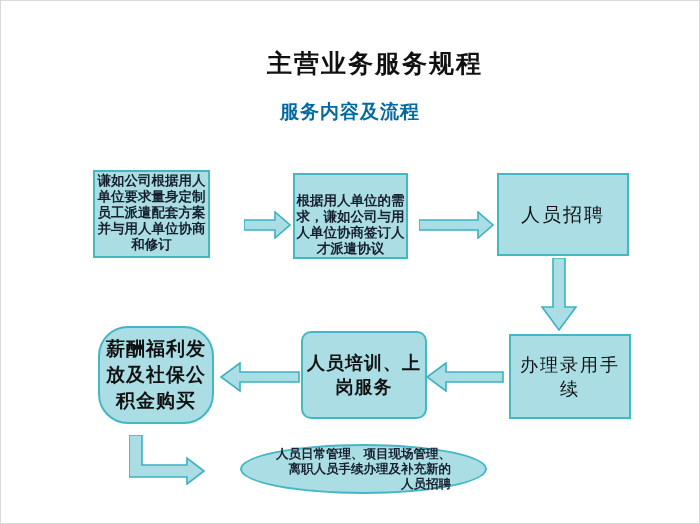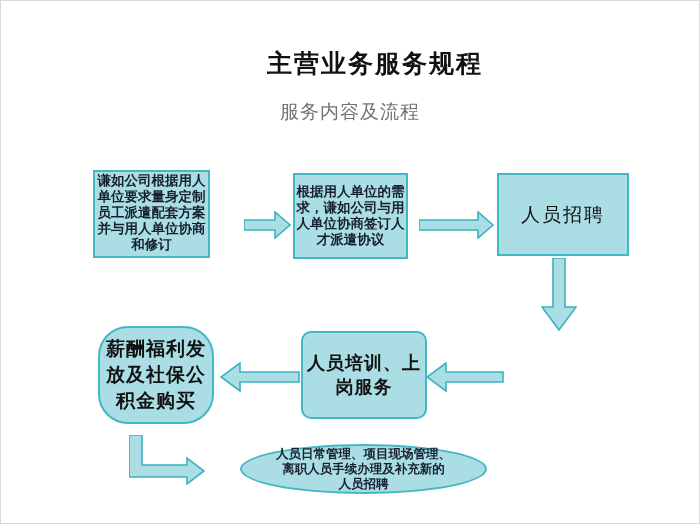--- a/index.html
+++ b/index.html
@@ -18,55 +18,55 @@
     text-align:center;
     font-family:Liberation Sans, sans-serif;
     font-weight:bold; font-size:25px; letter-spacing:2px;
     color:#111111;
     padding-left:25px;
   }
   .subtitle {
     position:absolute; left:0; top:98px; width:100%;
     text-align:center;
     font-family:"Liberation Serif", serif;
-    font-weight:normal; font-size:19px; letter-spacing:1px;
-    color:#737373;
+    font-weight:bold; font-size:19px; letter-spacing:1px;
+    color:#0369a1;
   }
   .box {
     position:absolute; box-sizing:border-box;
     background:#aadde4;
     border:2px solid #43b7c4;
     display:flex; align-items:center; justify-content:center;
     text-align:center;
   }
   .box .label { white-space:pre-line; }
   .small-text { font-family:"Liberation Sans", sans-serif; font-weight:bold; font-size:13.5px; line-height:16px; color:#16202e; }
   .serif-plain { font-family:"Liberation Serif", serif; font-weight:normal; font-size:18px; letter-spacing:2px; color:#111111; }
   .serif-bold  { font-family:"Liberation Serif", serif; font-weight:bold; font-size:18px; line-height:24px; letter-spacing:1px; color:#111111; }
 
   .box-plan      { left:92px;  top:169px; width:117px; height:88px;font-family:Liberation Mono, monospace; }
-  .box-agreement { left:292px; top:172px; width:115px; height:86px; }
+  .box-agreement { left:292px; top:172px; width:115px; height:86px;align-items:flex-end; }
   .box-recruit   { left:496px; top:172px; width:132px; height:83px; font-size:19px; }
   .box-hire      { left:508px; top:333px; width:122px; height:85px; }
   .box-training  { left:300px; top:330px; width:126px; height:88px;border-radius:10px; }
   .box-salary    { left:97px;  top:325px; width:116px; height:98px; font-size:19px; line-height:26px;border-radius:30px; }
 
   .ellipse {
     position:absolute; left:239px; top:443px; width:247px; height:50px;
     box-sizing:border-box;
     background:#aadde4;
     border:2px solid #43b7c4;
     border-radius:50%;
     display:flex; align-items:center; justify-content:center;
     text-align:center;
     font-family:"Liberation Sans", sans-serif;
     font-weight:bold; font-size:12.5px; line-height:15px;
     color:#16202e;
   }
-  .ellipse .label { white-space:pre-line; }
+  .ellipse .label { white-space:pre-line;text-align:right; }
 
   .arrow { position:absolute; }
   .arrow polygon { fill:#aadde4; stroke:#3ab2c2; stroke-width:1.6; stroke-linejoin:miter; }
 
   .ar-1    { left:243px; top:210px; }
   .ar-2    { left:418px; top:210px; }
   .ar-down { left:540px; top:257px; }
   .ar-l1   { left:425px; top:361px; }
   .ar-l2   { left:219px; top:361px; }
   .ar-bend { left:128px; top:434px; }
@@ -103,20 +103,23 @@
   </svg>
 
   <div class="box box-recruit serif-plain">
     <span class="label">人员招聘</span>
   </div>
 
   <svg class="arrow ar-down" width="36" height="73" viewBox="0 0 36 73">
     <polygon points="12,0 24,0 24,49 35,49 18,72 1,49 12,49"></polygon>
   </svg>
 
+  <div class="box box-hire serif-plain">
+    <span class="label">办理录用手续</span>
+  </div>
 
   <svg class="arrow ar-l1" width="78" height="30" viewBox="0 0 78 30">
     <polygon points="77,10 20,10 20,1 1,15 20,29 20,20 77,20"></polygon>
   </svg>
 
   <div class="box box-training serif-bold">
     <span class="label">人员培训、上
 岗服务</span>
   </div>
 

